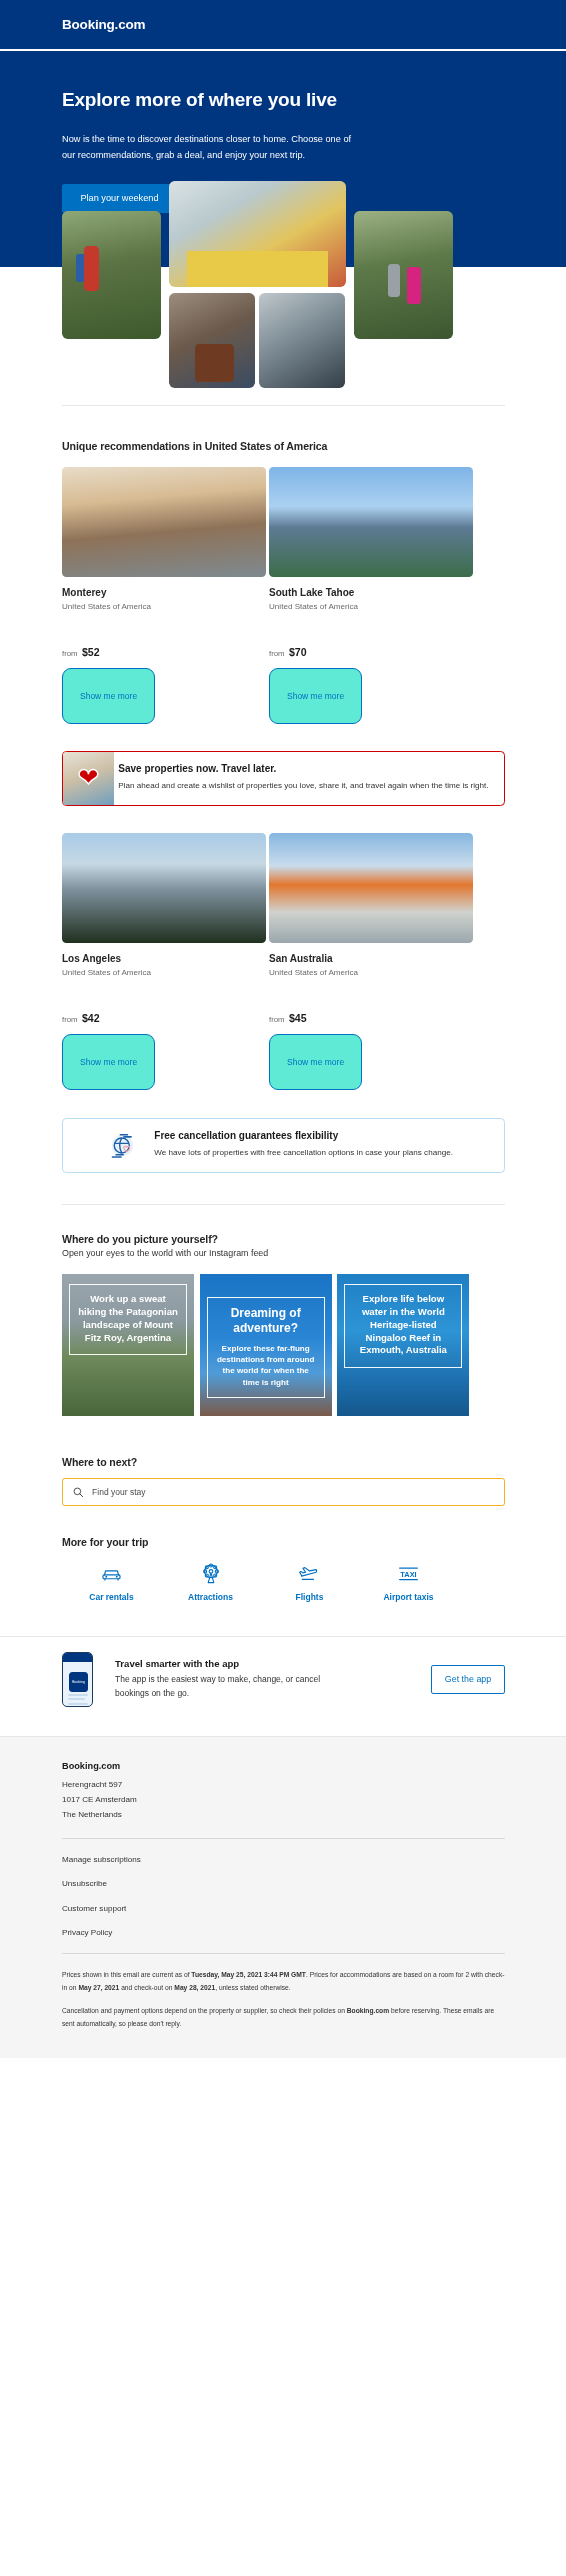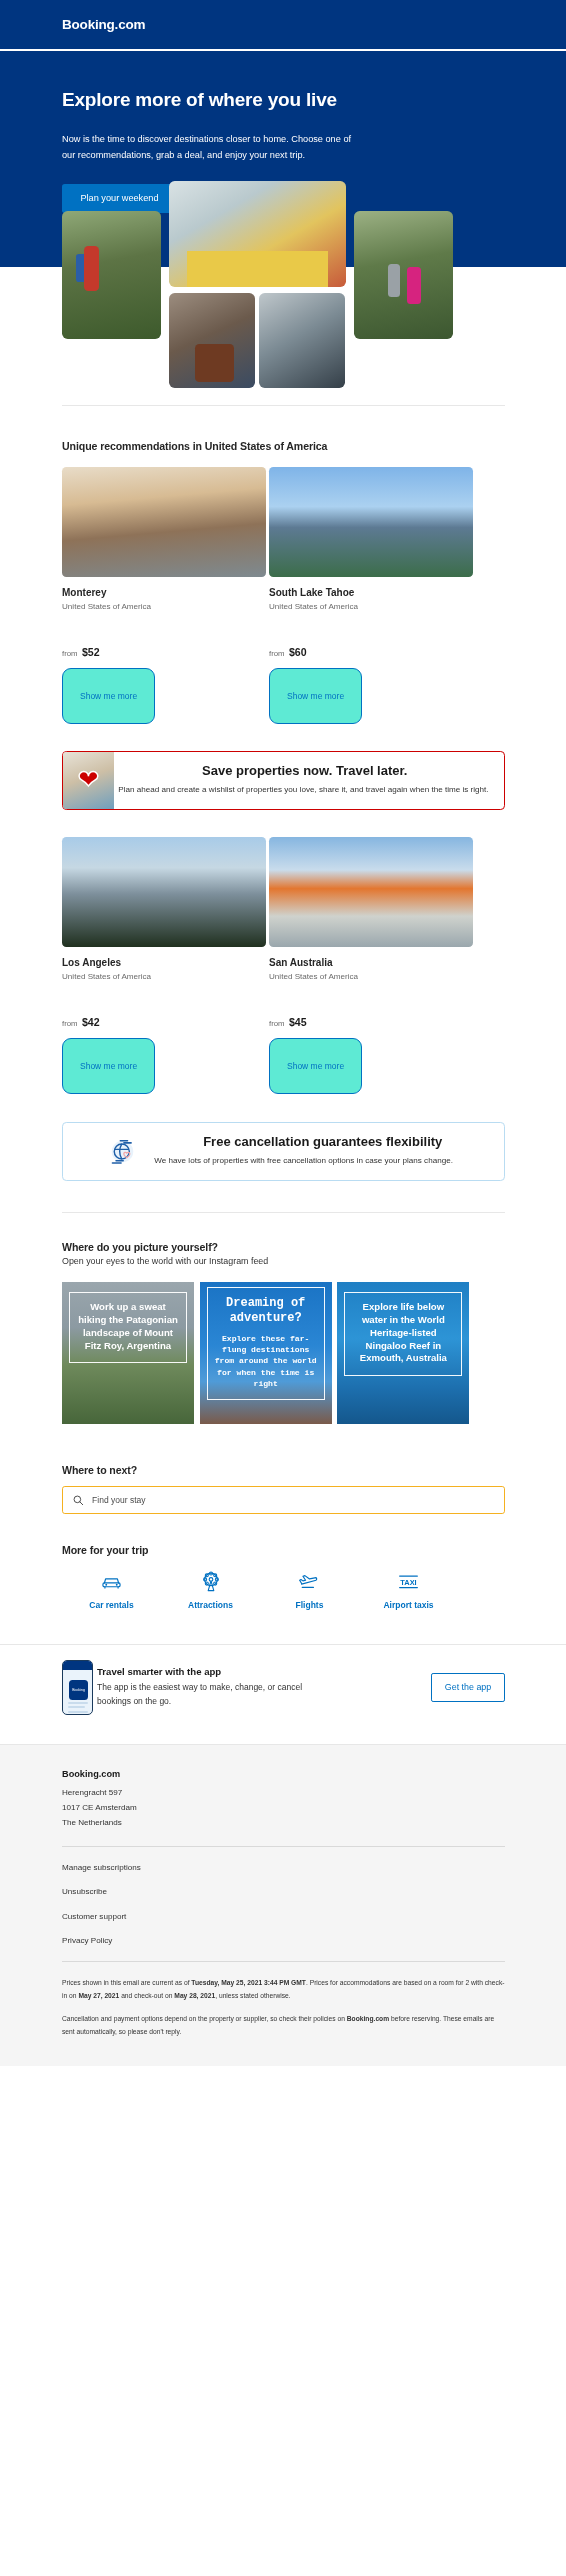--- a/index.html
+++ b/index.html
@@ -190,21 +190,21 @@
   }
   .promo-icon-box {
     width: 55px; flex: none;
     display: flex; align-items: center; justify-content: center;
   }
   .promo-body {
     padding: 11.3px 12.8px 12.8px 4.3px;
     flex: 1;
   }
   .promo-title {
-    font-size: 13px; font-weight: bold; color: #1a1a1a; text-align: center;
+    font-size: 10px; font-weight: bold; color: #1a1a1a;
   }
   .promo-text {
     font-size: 8.1px; color: #333; line-height: 1.65; margin-top: 5px;
   }
 
   
   .insta-grid { display: flex; gap: 5.7px; }
   .insta-card {
     width: 132px; height: 142px;
     position: relative;
@@ -214,21 +214,21 @@
   .insta-1 { background: linear-gradient(180deg,#9aa6ad 0%,#8c9aa2 32%,#6f8a5c 58%,#47663a 100%); }
   .insta-2 { background: linear-gradient(180deg,#1a73c4 0%,#2a86d4 45%,#4f9bd8 70%,#7a5a4a 100%); }
   .insta-3 { background: linear-gradient(180deg,#1f7fc4 0%,#2d94d6 40%,#1d6fae 75%,#14578c 100%); }
   .insta-frame {
     position: absolute;
     left: 7px; right: 7px; top: 10px;
     border: 1.1px solid rgba(255,255,255,0.95);
     padding: 7.8px 5.7px 9.2px 5.7px;
     text-align: center;
   }
-  .insta-frame.lower { top: 5px; font-family: Liberation Mono, monospace; }
+  .insta-frame.lower { top: 23px; }
   .insta-h {
     color: #ffffff;
     font-size: 9.6px;
     font-weight: bold;
     line-height: 1.35;
   }
   .insta-h.big { font-size: 12px; line-height: 1.25; }
   .insta-p {
     color: #ffffff;
     font-size: 8.1px;
@@ -274,21 +274,21 @@
     margin-top: 5.7px;
     font-size: 8.5px;
     font-weight: bold;
     color: #0071c2;
   }
 
   
   .app-row {
     display: flex;
     align-items: center;
-    gap: 4px;
+    gap: 22px;
     padding: 15.6px 0;
   }
   .phone {
     width: 31px; height: 55px; flex: none;
     border: 1.4px solid #1a3a5c;
     border-radius: 5px;
     background: #eaf3fb;
     position: relative;
     overflow: hidden;
   }
@@ -389,21 +389,21 @@
           <span class="dest-price">$52</span>
         </div>
         <button class="outline-btn">Show me more</button>
       </div>
       <div class="dest-card">
         <div class="dest-img img-tahoe"></div>
         <div class="dest-name">South Lake Tahoe</div>
         <div class="dest-country">United States of America</div>
         <div class="dest-price-row">
           <span class="dest-from">from</span>
-          <span class="dest-price">$60</span>
+          <span class="dest-price">$70</span>
         </div>
         <button class="outline-btn">Show me more</button>
       </div>
     </div>
 
     <div style="height:27px"></div>
 
     <div class="promo promo-red">
       <div class="promo-img">
         <span class="promo-heart">❤</span>

